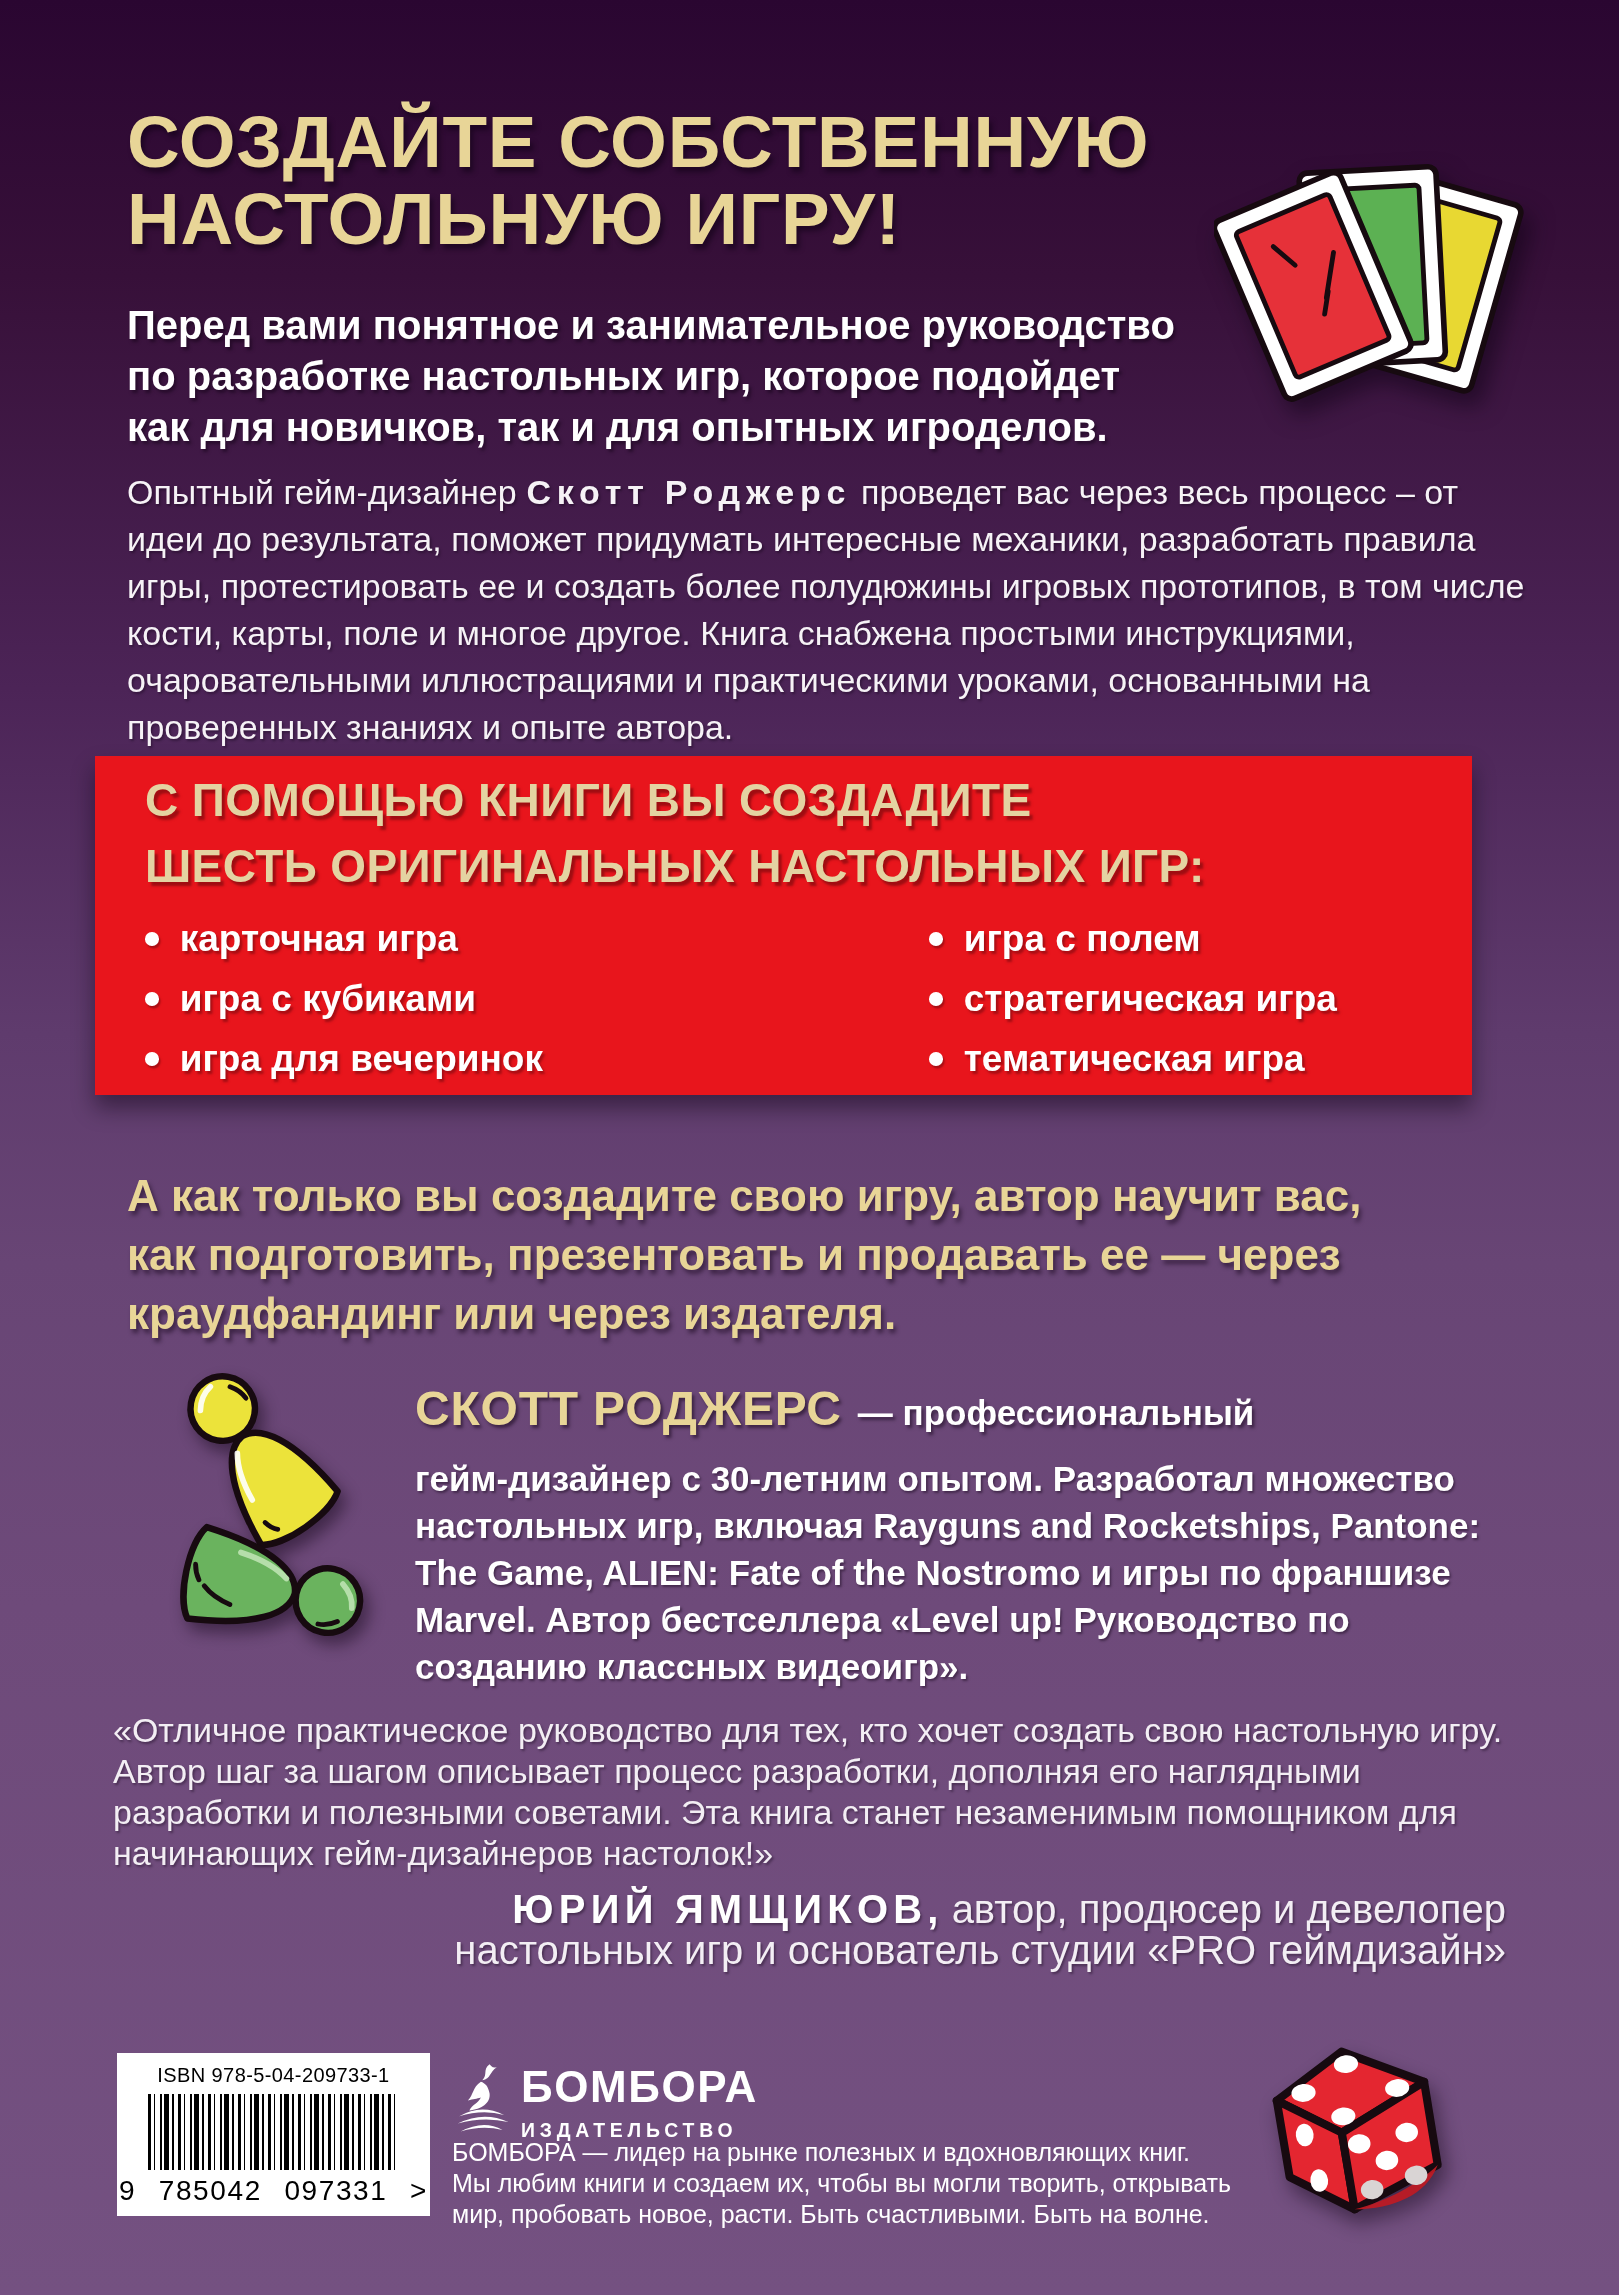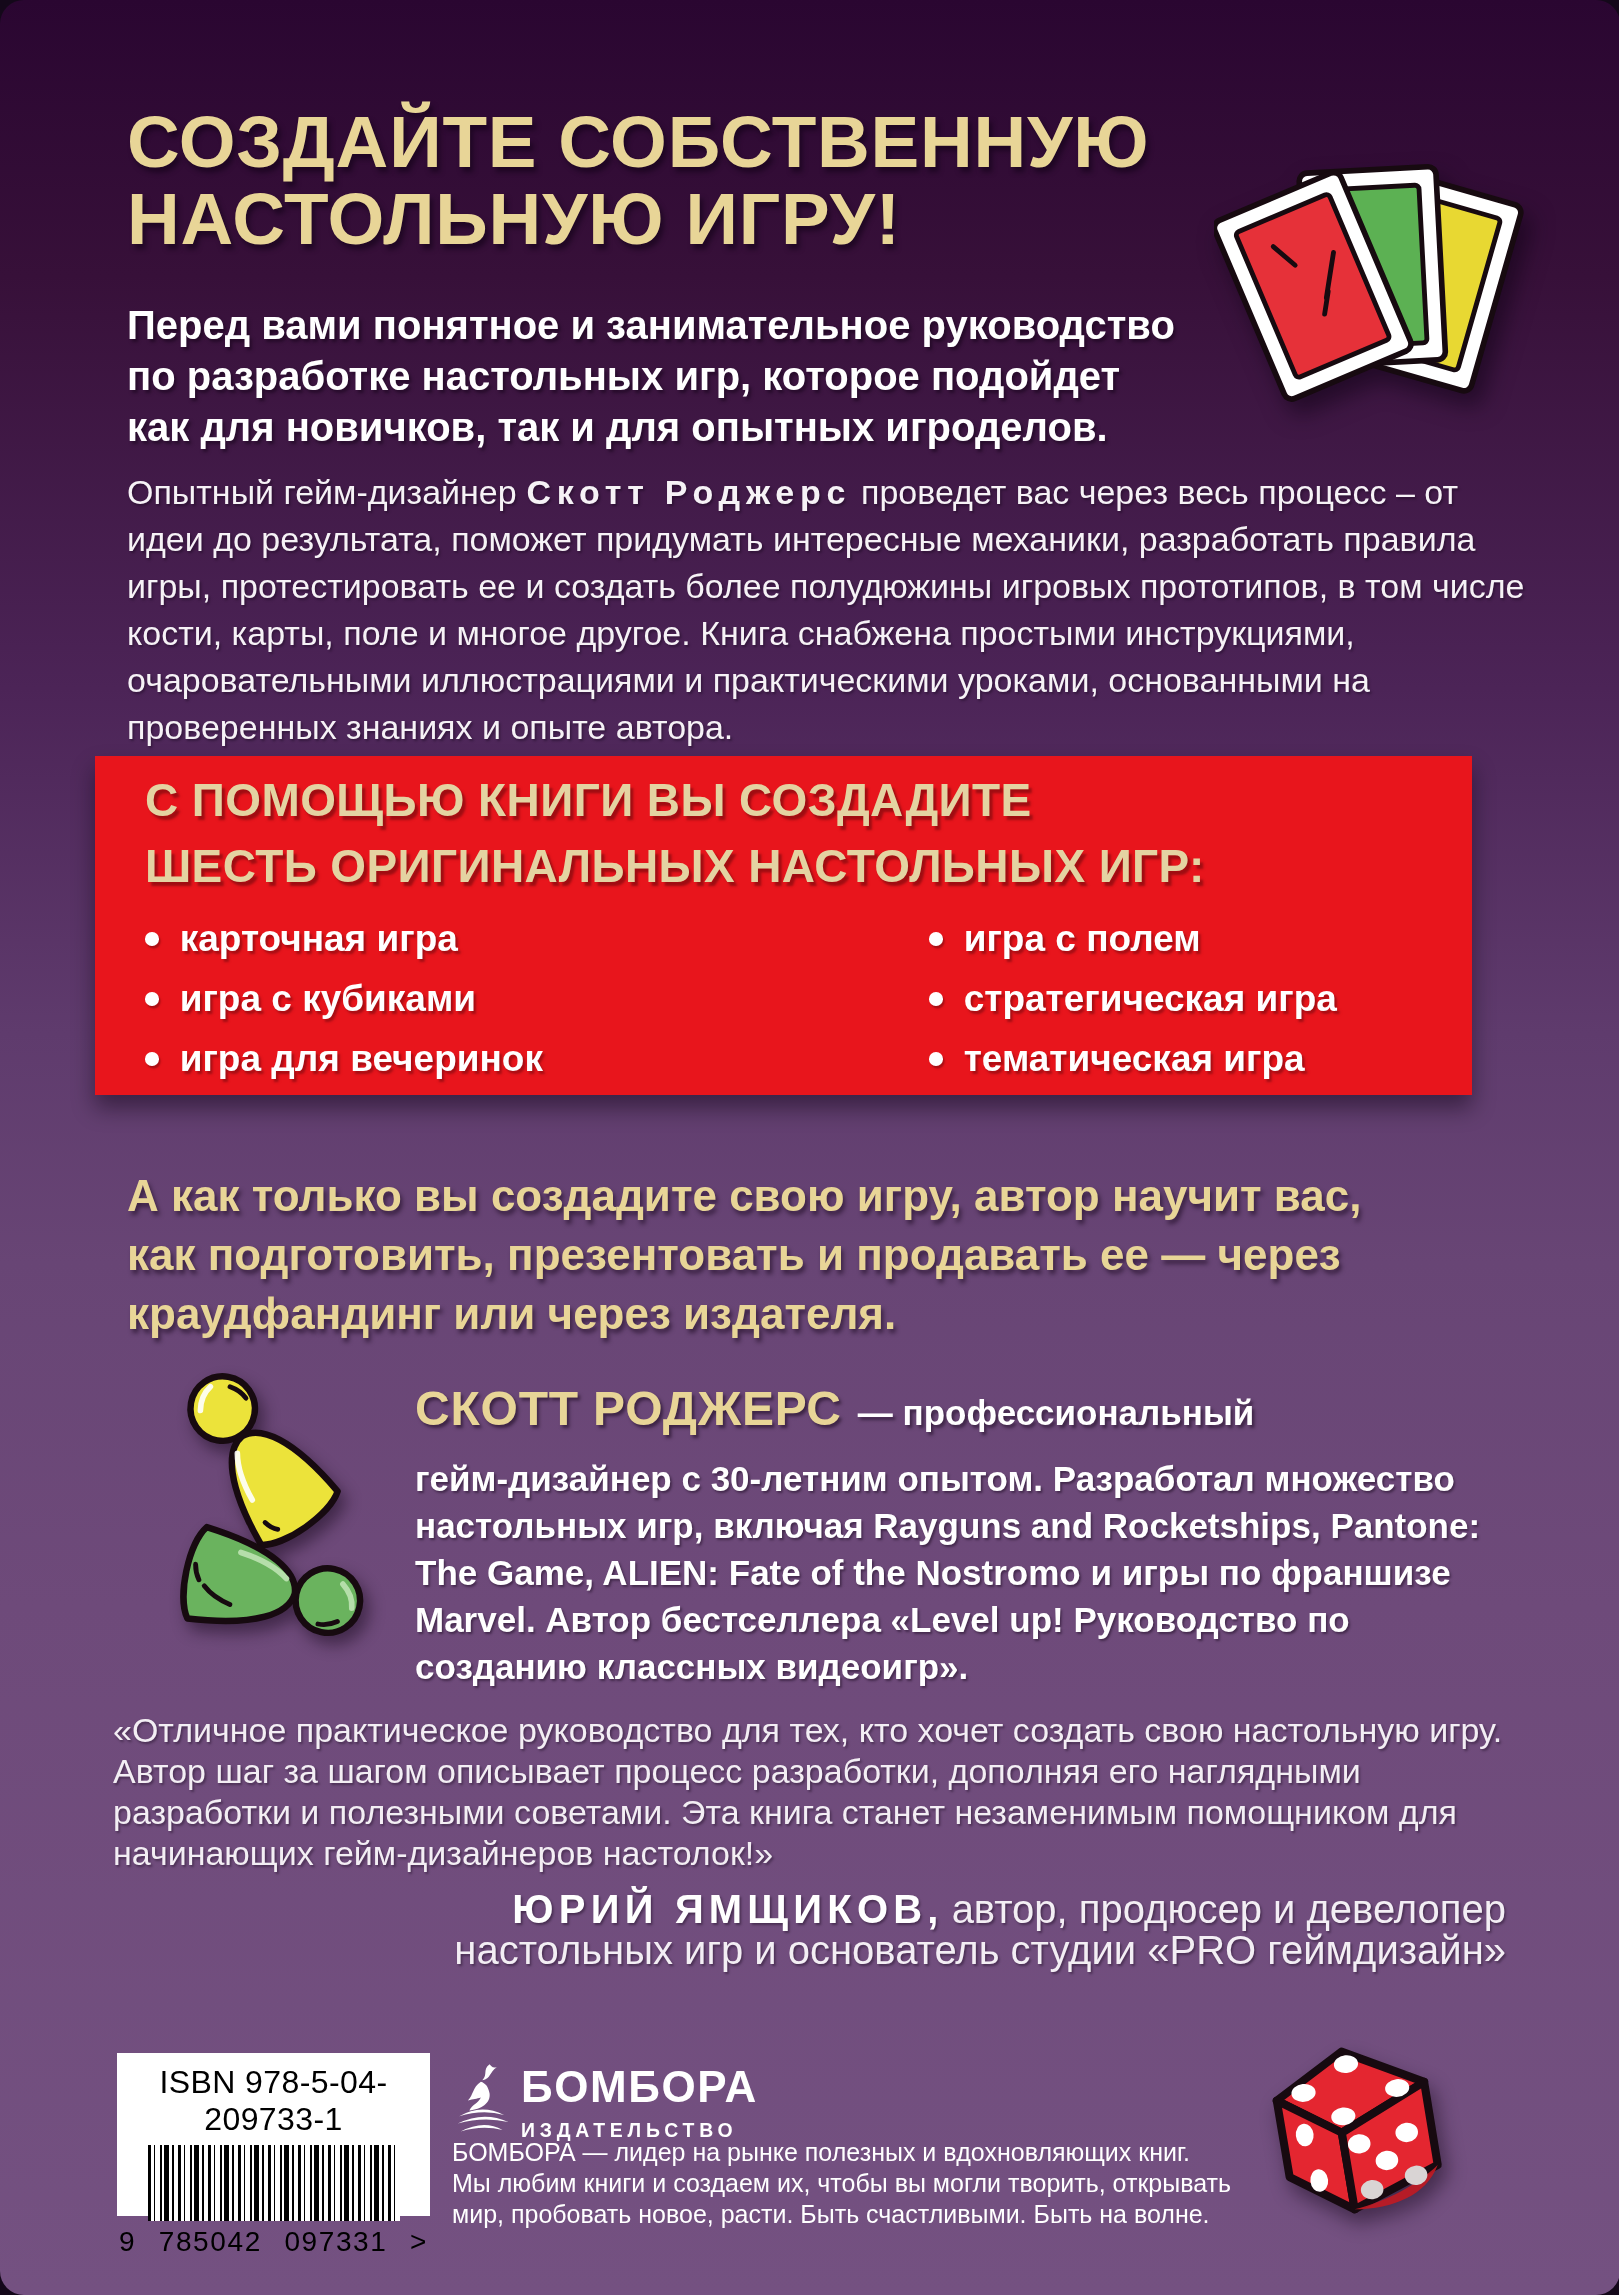--- a/index.html
+++ b/index.html
@@ -2,21 +2,20 @@
 <html style="--gold: #e8d597; --gold-muted: #e4d3a2; --panel-red: #e8151c; --bg-top: #2a0631; --bg-bottom: #745181; --card-red: #e63139; --card-green: #5cb153; --card-yellow: #e8d832; --pawn-yellow: #ece33a; --pawn-green: #6ab35e; --die-red: #e42630; --die-red-dark: #c21a22;font-size:13px"><head>
 <meta charset="utf-8">
 <style>
   html,body{margin:0;padding:0;background:#14081a;}
   .cover{
     position:relative;width:1620px;height:2295px;overflow:hidden;
     font-family:"Liberation Sans",sans-serif;
     background:linear-gradient(180deg,
       var(--bg-top) 0%, #371039 12%, #4c2457 30%, #5f3b6d 45%,
       #684575 55%, #6e4a7a 70%, var(--bg-bottom) 100%);
-    border-radius:24px;
   }
   
   .masthead-title{
     position:absolute;left:127px;top:103px;margin:0;
     font-size:73px;font-weight:bold;line-height:77px;letter-spacing:0.8px;
     color:var(--gold);text-shadow:3.2px 4.8px 4.8px rgba(15,0,20,.55);
   }
   .cards-illustration{position:absolute;left:1214px;top:136px;width:323px;height:290px;
     filter:drop-shadow(8px 13px 11.3px rgba(10,0,15,.5));}
   .card-outer{fill:#ffffff;stroke:#170a10;stroke-width:7;}
@@ -72,21 +71,21 @@
   
   .quote{position:absolute;left:113px;top:1710px;font-size:34px;color:#f3eef4;
     line-height:41px;text-shadow:1.6px 2.4px 2.4px rgba(15,0,20,.4);white-space:nowrap;}
   .attribution{position:absolute;right:114px;top:1889px;text-align:right;font-size:40px;
     color:#f3eef4;line-height:41px;text-shadow:1.6px 2.4px 2.4px rgba(15,0,20,.4);white-space:nowrap;}
   .attr-name{font-weight:bold;letter-spacing:.13em;color:#ffffff;}
   .attr-rest{margin-left:8px;}
   
   .isbn-box{position:absolute;left:117px;top:2053px;width:313px;height:163px;background:#ffffff;
     color:#000;text-align:center;}
-  .isbn-label{font-size:32px;margin-top:10.5px;letter-spacing:0.4px;}
+  .isbn-label{font-size:20px;margin-top:10.5px;letter-spacing:0.4px;}
   .barcode-bars{margin:7.3px auto 0;width:252px;height:76px;
     background:repeating-linear-gradient(90deg,
       #000 0 3.2px,#fff 3.2px 5.6px,#000 5.6px 7.3px,#fff 7.3px 12px,#000 12px 13.7px,
       #fff 13.7px 16px,#000 16px 21px,#fff 21px 24px,#000 24px 26px,#fff 26px 30px);}
   .barcode-digits{display:flex;justify-content:center;align-items:baseline;gap:22.6px;
     font-size:28px;margin-top:4.8px;letter-spacing:1.6px;}
   .publisher{position:absolute;left:452px;top:2062px;display:flex;gap:4px;}
   .publisher-logo-icon{width:65px;height:74px;}
   .publisher-logo-icon path{fill:#ffffff;}
   .publisher-name{font-size:44px;font-weight:bold;color:#ffffff;letter-spacing:1.6px;line-height:1;margin-top:3.2px;}

